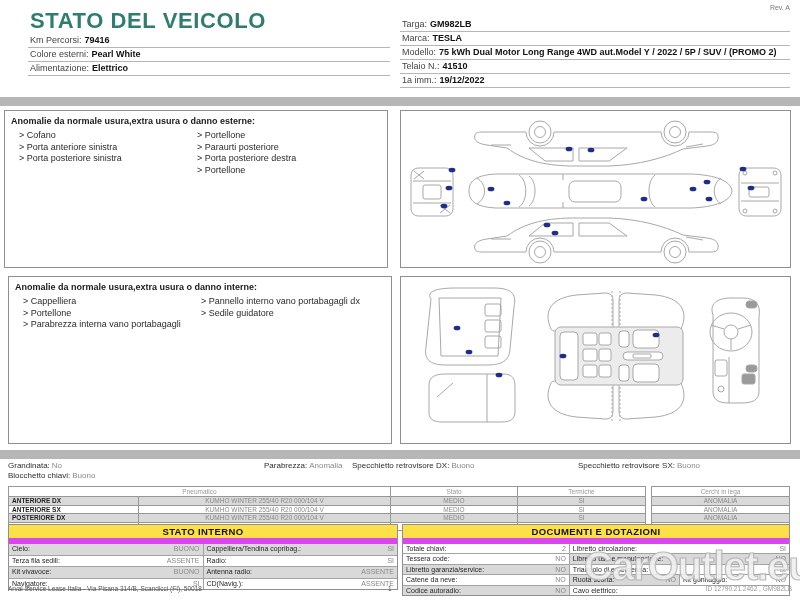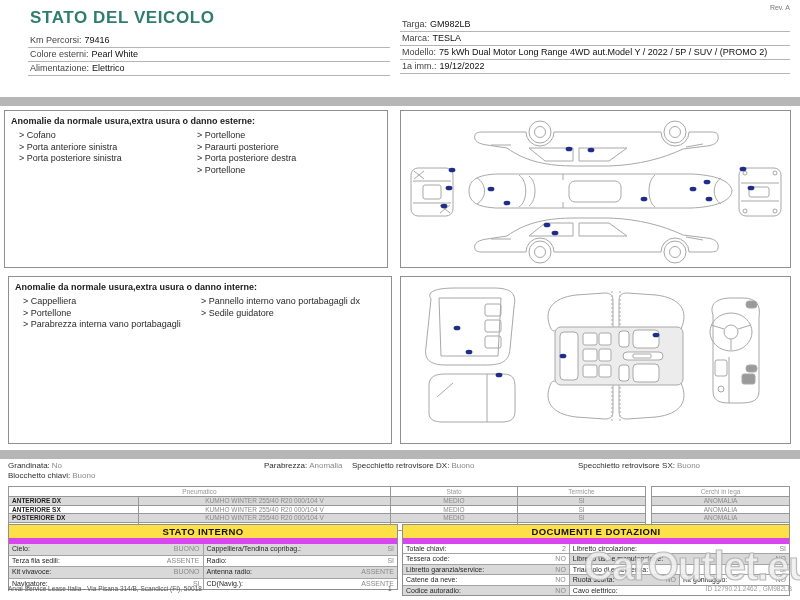--- a/index.html
+++ b/index.html
@@ -1,26 +1,26 @@
 <!DOCTYPE html>
 <html><head>
 <meta charset="utf-8">
 <style>
   html,body{margin:0;padding:0;background:#e9e9e9;}
   .page{position:relative;width:800px;height:600px;background:#ffffff;overflow:hidden;
         font-family:"Liberation Sans",sans-serif;color:#333;}
   
-  .title{position:absolute;left:30px;top:8px;font-size:17px;font-weight:bold;
+  .title{position:absolute;left:30px;top:8px;font-size:22px;font-weight:bold;
          color:#2e7d6f;letter-spacing:.6px;}
   .rev{position:absolute;right:10px;top:4px;font-size:7px;color:#777;}
   .hfields-left{position:absolute;left:28px;top:34px;width:362px;}
   .hfields-right{position:absolute;left:400px;top:18px;width:390px;}
   .frow{border-bottom:1px solid #b5b5b5;padding:1px 0 1px 2px;font-size:9px;line-height:11px;}
   .flabel{color:#444;}
-  .fvalue{font-weight:normal;color:#101010;margin-left:3px;}
+  .fvalue{font-weight:bold;color:#101010;margin-left:3px;}
   
   .graybar{position:absolute;left:0;width:800px;height:9px;background:#b6b6b6;}
   #bar1{top:97px;} #bar2{top:450px;}
   
   .box{position:absolute;border:1px solid #8f8f8f;background:#fff;box-sizing:border-box;}
   #ext-box{left:4px;top:110px;width:384px;height:158px;}
   #ext-diag{left:400px;top:110px;width:391px;height:158px;}
   #int-box{left:8px;top:276px;width:384px;height:168px;}
   #int-diag{left:400px;top:276px;width:391px;height:168px;}
   .anom-title{font-size:9px;font-weight:bold;color:#1b1b1b;padding:5px 0 4px 6px;}
@@ -95,20 +95,23 @@
 
   <div class="hfields-right">
     <div class="frow">
       <span class="flabel">Targa:</span><span class="fvalue">GM982LB</span>
     </div>
     <div class="frow">
       <span class="flabel">Marca:</span><span class="fvalue">TESLA</span>
     </div>
     <div class="frow">
       <span class="flabel">Modello:</span><span class="fvalue">75 kWh Dual Motor Long Range 4WD aut.Model Y / 2022 / 5P / SUV / (PROMO 2)</span>
+    </div>
+    <div class="frow">
+      <span class="flabel">Telaio N.:</span><span class="fvalue">41510</span>
     </div>
     <div class="frow">
       <span class="flabel">1a imm.:</span><span class="fvalue">19/12/2022</span>
     </div>
   </div>
 
   <div id="bar1" class="graybar"></div>
 
   <div id="ext-box" class="box">
     <div class="anom-title">Anomalie da normale usura,extra usura o danno esterne:</div>

